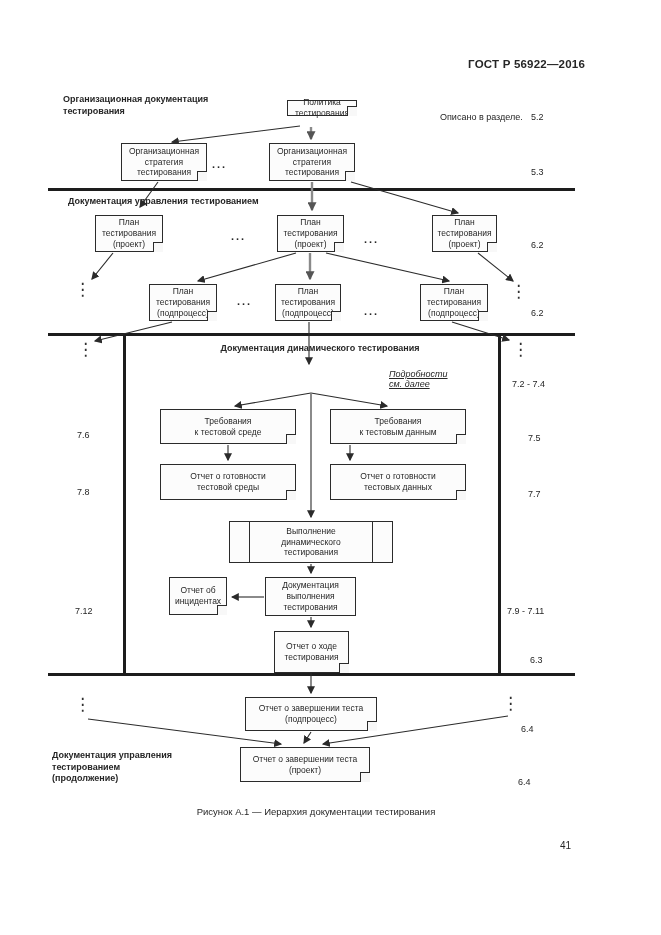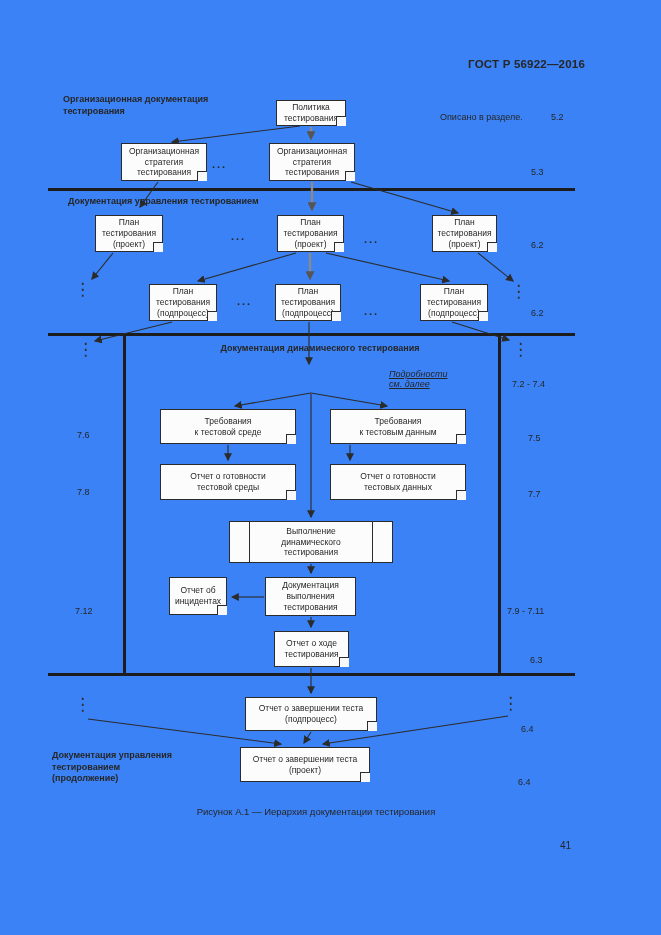--- a/index.html
+++ b/index.html
@@ -1,18 +1,18 @@
 <!DOCTYPE html>
 <html><head>
 <meta charset="utf-8">
 <style>
   html,body{margin:0;padding:0;background:#e9e9e9;}
   .page{
     position:relative;width:661px;height:935px;margin:0 auto;
-    background:#3b82f6;color:#262626;
+    background:#ffffff;color:#262626;
     font-family:"Liberation Sans","DejaVu Sans",sans-serif;
     overflow:hidden;
   }
   .abs{position:absolute;}
   .pre{white-space:pre-line;text-decoration:underline;}
   .center{text-align:center;}
   
   .doc{
     position:absolute;background:#fcfcfc;border:1.3px solid #2b2b2b;
     display:flex;align-items:center;justify-content:center;
@@ -101,39 +101,39 @@
 
   <div class="abs slabel" style="left:63px;top:94px;">Организационная документация
 тестирования</div>
   <div class="abs slabel" style="left:68px;top:196px;">Документация управления тестированием</div>
   <div class="abs slabel" style="left:52px;top:750px;">Документация управления
 тестированием
 (продолжение)</div>
   <div class="abs slabel center" style="left:170px;top:343px;width:300px;">Документация динамического тестирования</div>
 
   <div class="abs mnote" style="left:440px;top:112px;">Описано в разделе.</div>
-  <div class="abs mnote" style="left:531px;top:112px;margin-left:20px;">5.2</div>
+  <div class="abs mnote" style="left:531px;top:112px;">5.2</div>
   <div class="abs mnote" style="left:531px;top:167px;">5.3</div>
   <div class="abs mnote" style="left:531px;top:240px;">6.2</div>
   <div class="abs mnote" style="left:531px;top:308px;">6.2</div>
   <div class="abs mnote" style="left:512px;top:379px;">7.2 - 7.4</div>
   <div class="abs mnote" style="left:77px;top:430px;">7.6</div>
   <div class="abs mnote" style="left:528px;top:433px;text-align:center;">7.5</div>
   <div class="abs mnote" style="left:77px;top:487px;">7.8</div>
   <div class="abs mnote" style="left:528px;top:489px;">7.7</div>
   <div class="abs mnote" style="left:75px;top:606px;">7.12</div>
   <div class="abs mnote" style="left:507px;top:606px;">7.9 - 7.11</div>
   <div class="abs mnote" style="left:530px;top:655px;">6.3</div>
   <div class="abs mnote" style="left:521px;top:724px;">6.4</div>
   <div class="abs mnote" style="left:518px;top:777px;">6.4</div>
 
   <div class="abs italic pre" style="left:389px;top:369px;font-size:9px;">Подробности
 см. далее</div>
 
-  <div class="doc" style="left:276px;top:100px;width:70px;height:26px;">Политика
+  <div class="doc" style="left:287px;top:100px;width:70px;height:16px;">Политика
 тестирования</div>
   <div class="doc" style="left:121px;top:143px;width:86px;height:38px;">Организационная
 стратегия
 тестирования</div>
   <div class="doc" style="left:269px;top:143px;width:86px;height:38px;">Организационная
 стратегия
 тестирования</div>
 
   <div class="doc" style="left:95px;top:215px;width:68px;height:37px;">План
 тестирования
@@ -163,21 +163,21 @@
   <div class="doc" style="left:330px;top:464px;width:136px;height:36px;">Отчет о готовности
 тестовых данных</div>
   <div class="rect subproc" style="left:229px;top:521px;width:164px;height:42px;">Выполнение
 динамического
 тестирования</div>
   <div class="rect" style="left:265px;top:577px;width:91px;height:39px;">Документация
 выполнения
 тестирования</div>
   <div class="doc" style="left:169px;top:577px;width:58px;height:38px;">Отчет об
 инцидентах</div>
-  <div class="doc" style="left:274px;top:631px;width:75px;height:36px;">Отчет о ходе
+  <div class="doc" style="left:274px;top:631px;width:75px;height:42px;">Отчет о ходе
 тестирования</div>
 
   <div class="doc" style="left:245px;top:697px;width:132px;height:34px;">Отчет о завершении теста
 (подпроцесс)</div>
   <div class="doc" style="left:240px;top:747px;width:130px;height:35px;">Отчет о завершении теста
 (проект)</div>
 
   <div class="abs dots-h" style="left:212px;top:158px;">...</div>
   <div class="abs dots-h" style="left:231px;top:230px;">...</div>
   <div class="abs dots-h" style="left:364px;top:233px;">...</div>

